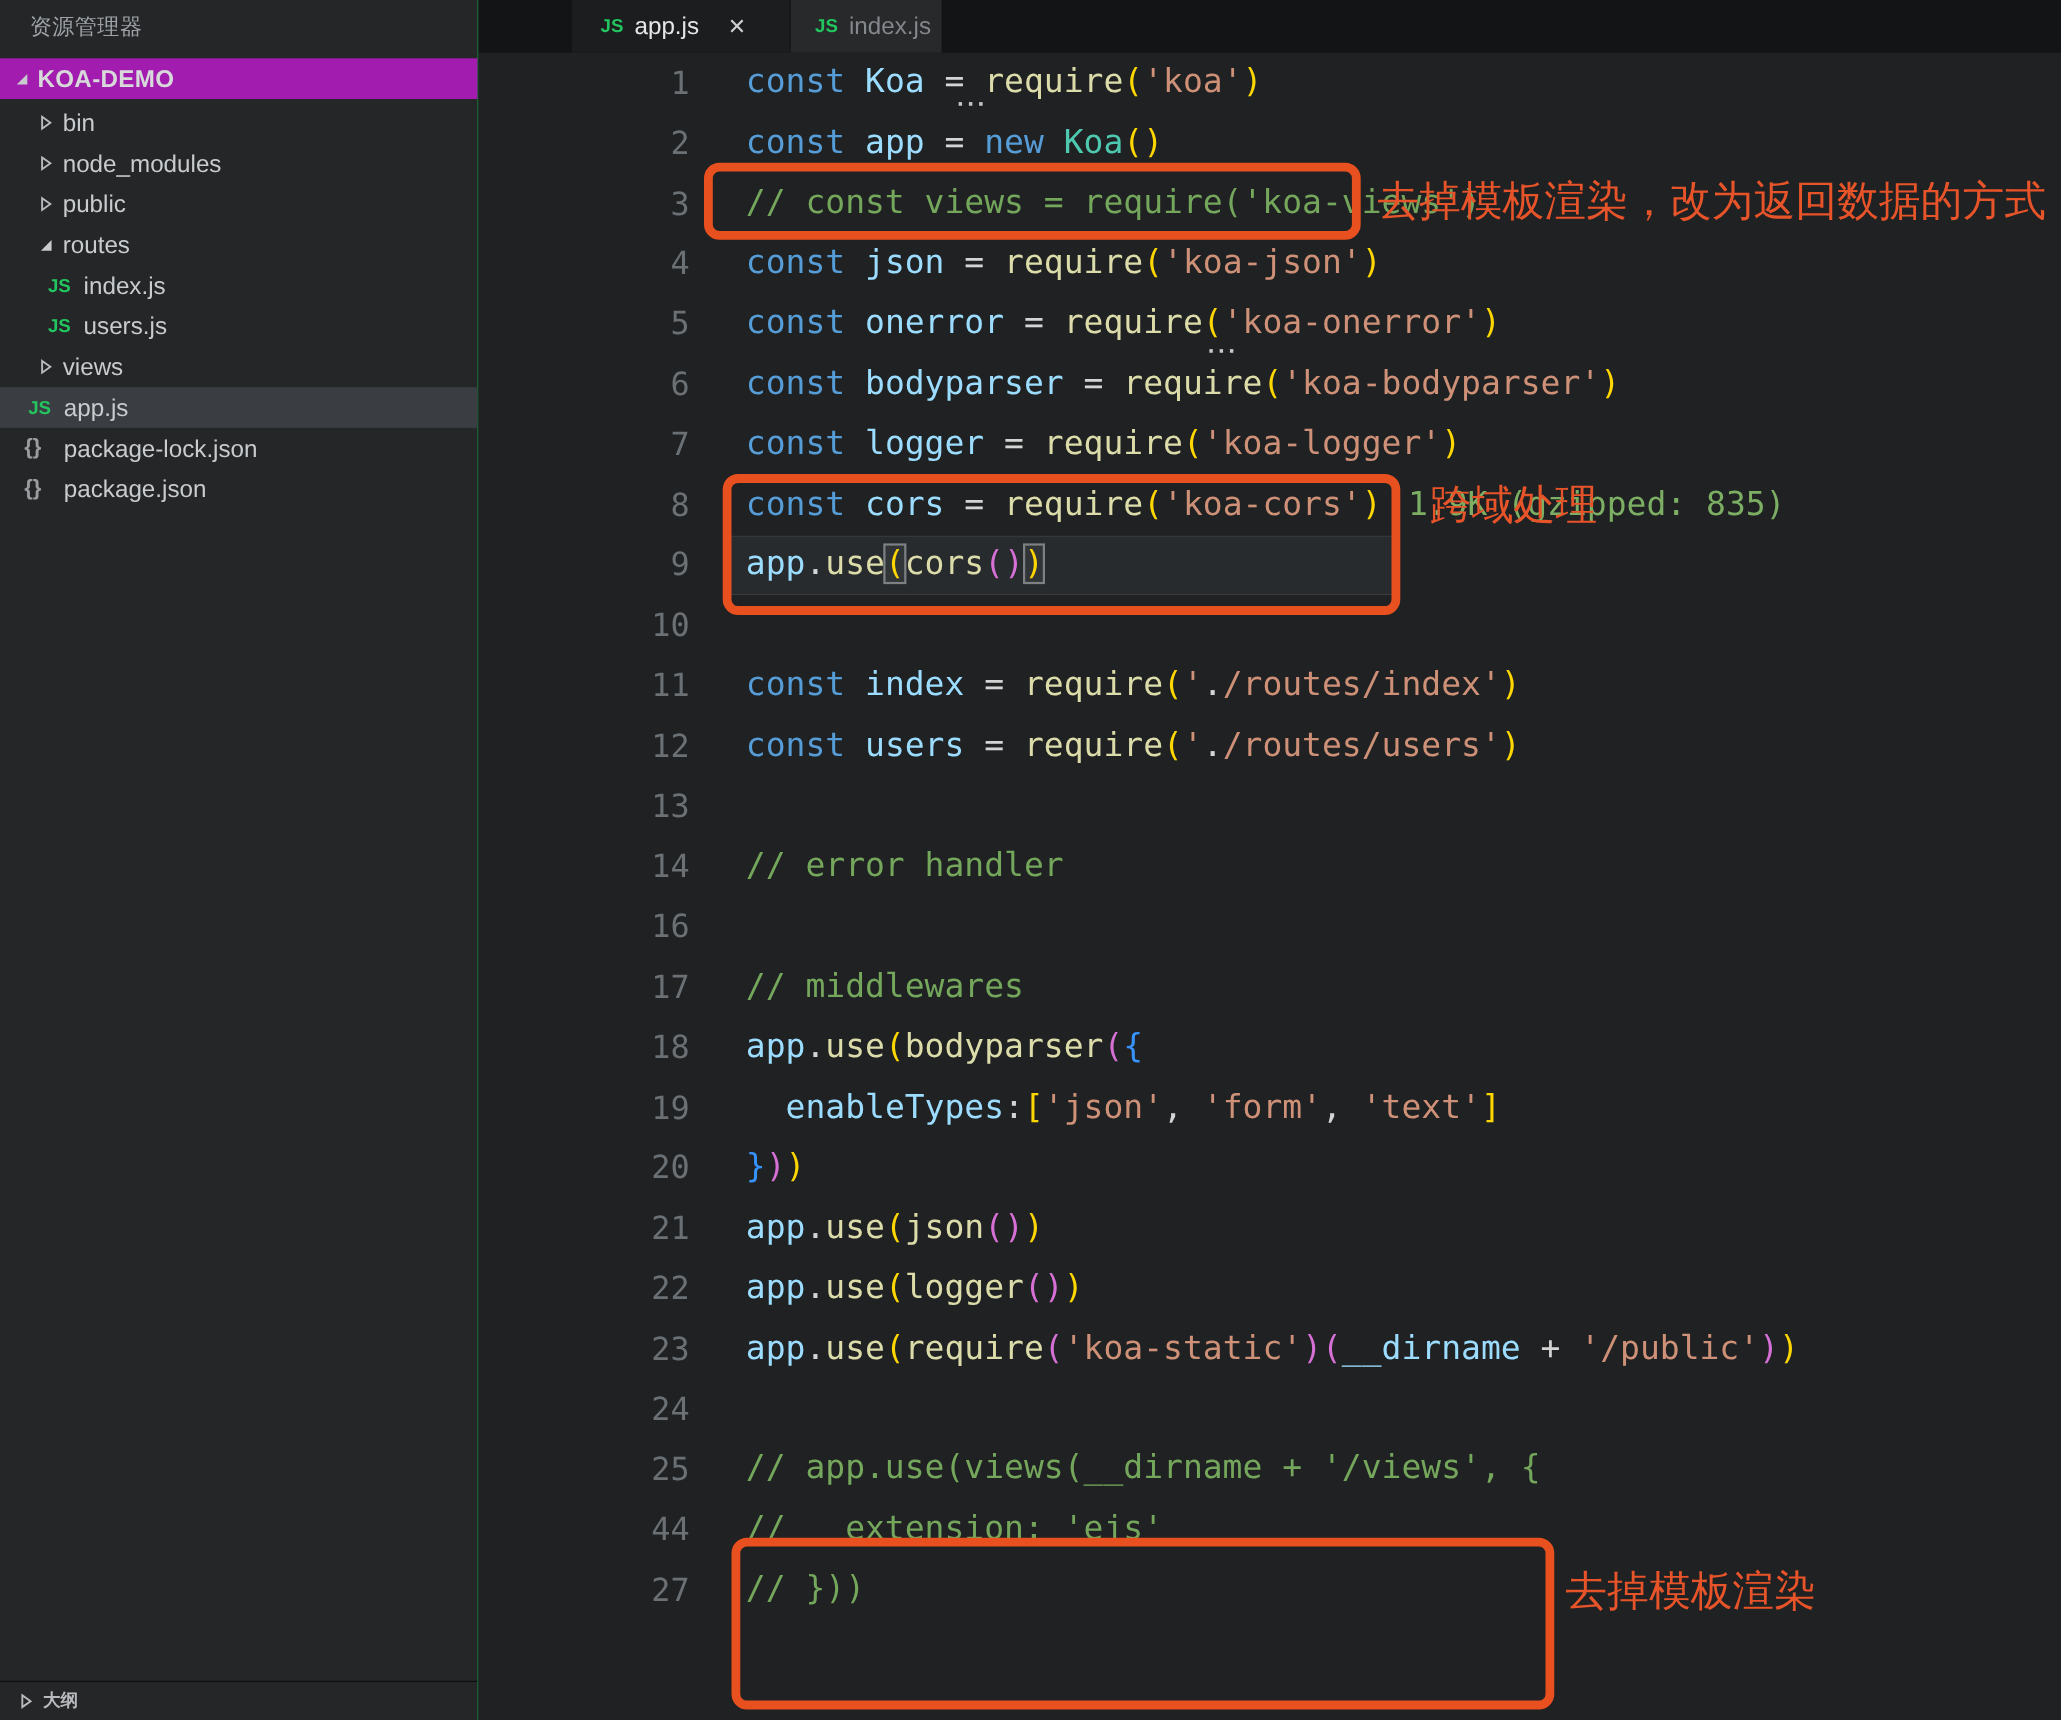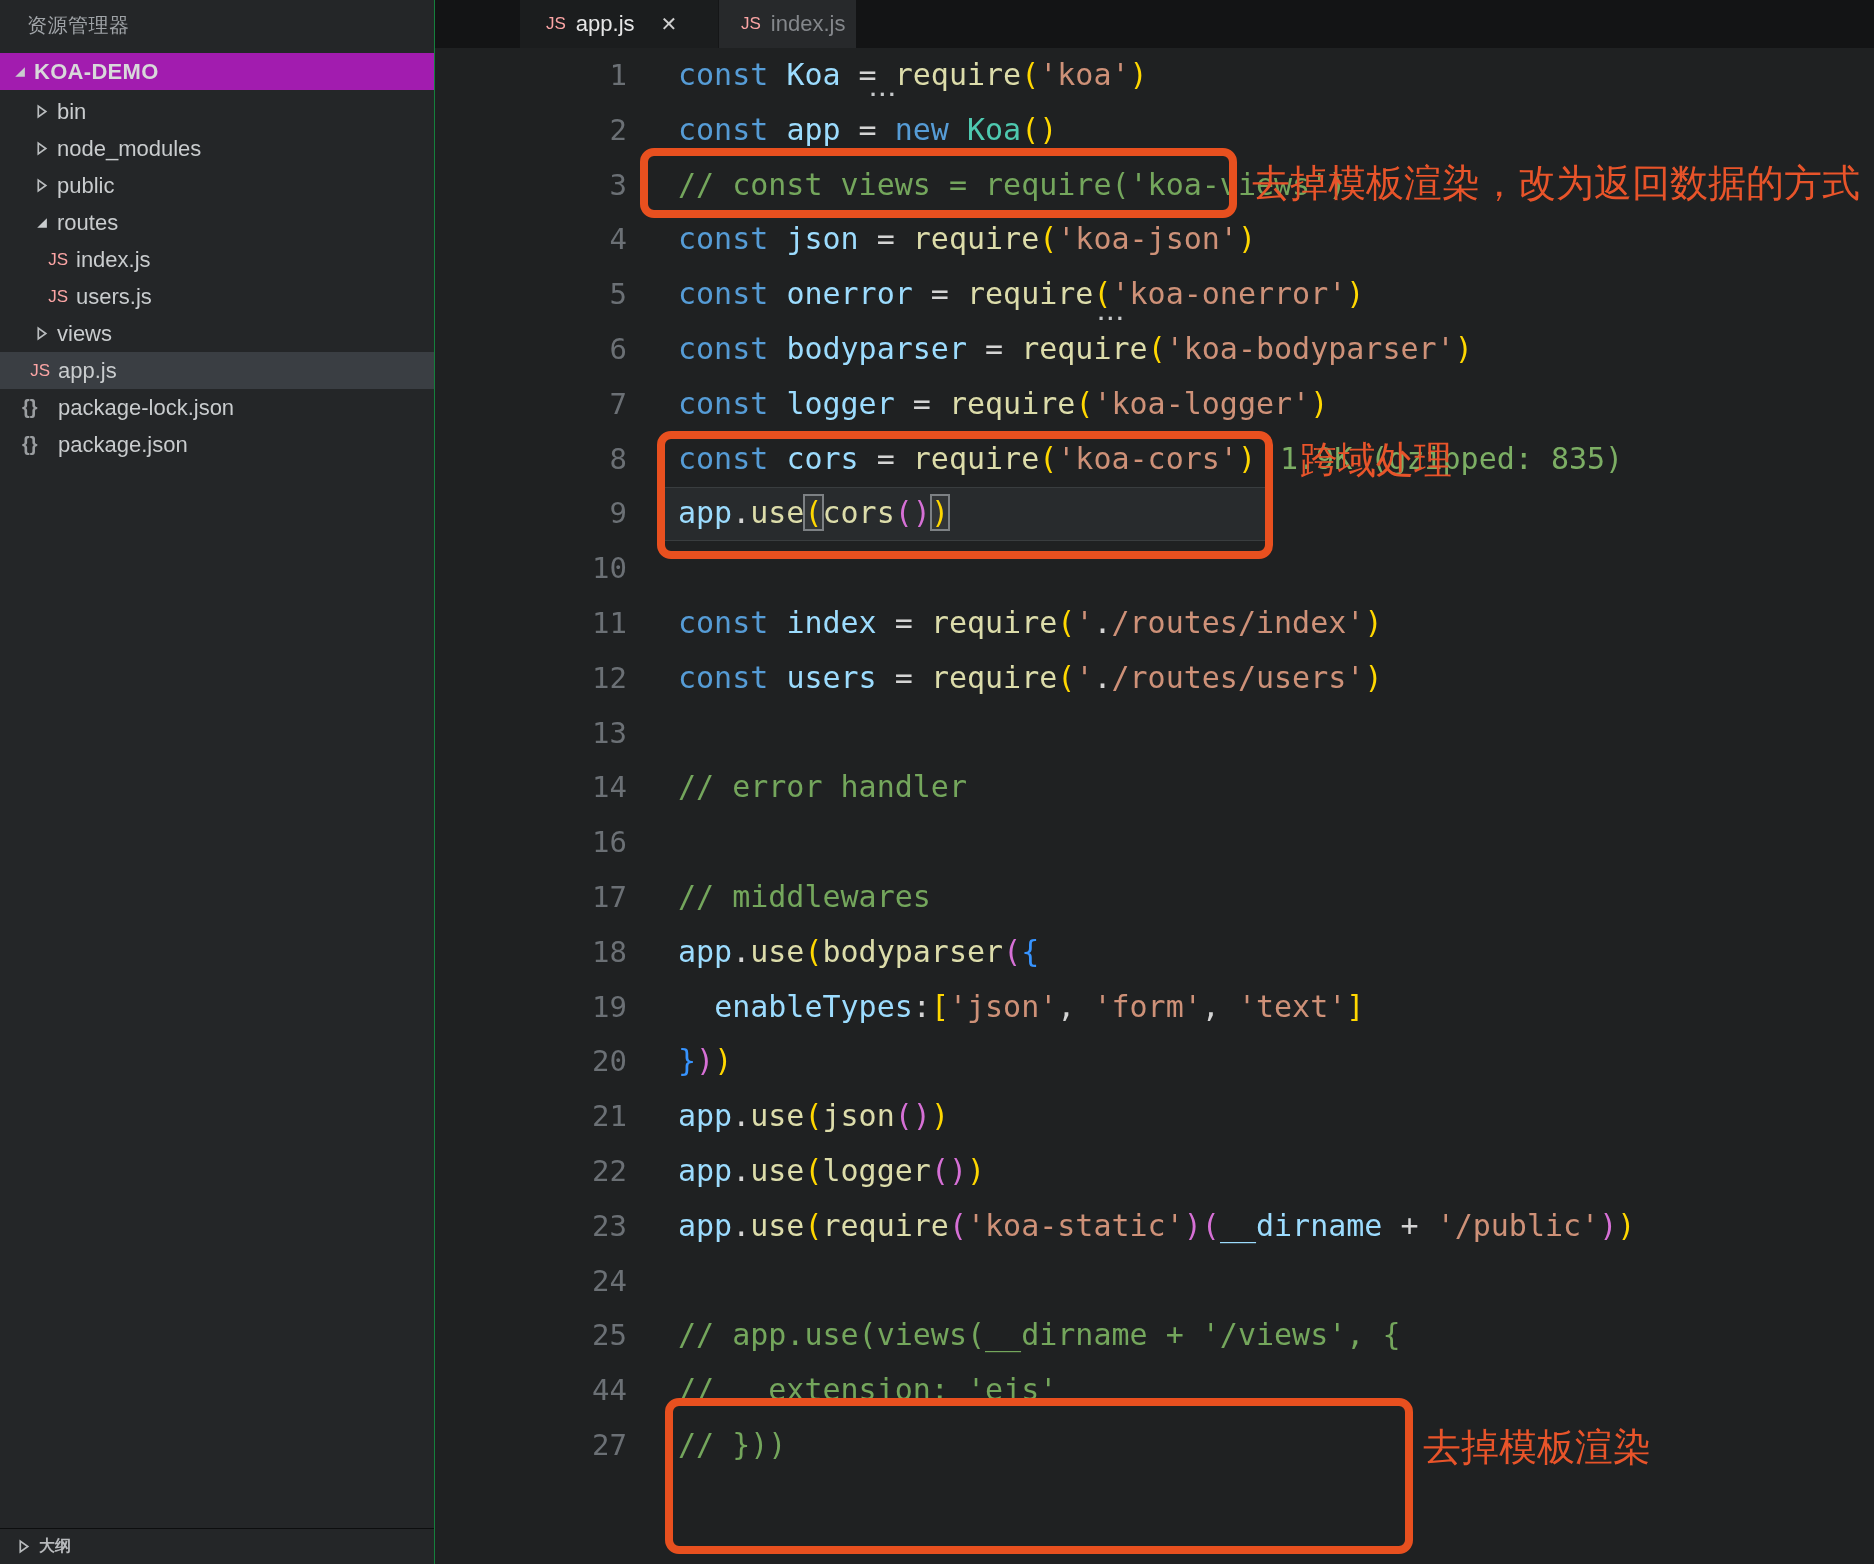--- a/index.html
+++ b/index.html
@@ -13,21 +13,21 @@
              font-size:20px;color:#9fa3a7;letter-spacing:.5px;}
   .project-row{position:absolute;left:0;top:53px;width:100%;height:37px;background:#a21caf;
                display:flex;align-items:center;padding-left:12px;box-sizing:border-box;text-align:center;}
   .project-row .label{font-size:22px;font-weight:bold;color:#d8d9da;margin-left:7px;letter-spacing:.3px;}
   .file-list{position:absolute;left:0;top:93px;width:100%;}
   .row{height:37px;display:flex;align-items:center;box-sizing:border-box;cursor:pointer;}
   .row .label{font-size:22px;color:#c9ccce;margin-left:8px;white-space:nowrap;}
   .row.sel{background:#3a3e43;}
   .ind1{padding-left:34px;} .ind2{padding-left:40px;} .ind0{padding-left:22px;}
   .tw{width:15px;height:15px;flex:0 0 15px;display:inline-block;}
-  .js-ico{font-size:17px;font-weight:normal;color:#fca5a5;width:28px;flex:0 0 28px;text-align:right;}
+  .js-ico{font-size:17px;font-weight:bold;color:#22c55e;width:28px;flex:0 0 28px;text-align:center;}
   .br-ico{font-size:20px;font-weight:bold;color:#9a9da0;width:28px;flex:0 0 28px;}
   .outline-row{position:absolute;left:0;top:1528px;width:100%;height:36px;border-top:1px solid #0d0e0f;
                display:flex;align-items:center;padding-left:16px;box-sizing:border-box;}
   .outline-row .label{font-size:16px;font-weight:bold;color:#b8babd;margin-left:8px;}
 
   
   .tabbar{position:absolute;left:435px;top:0;right:0;height:48px;background:#131415;}
   .tab{position:absolute;top:0;height:48px;display:flex;align-items:center;box-sizing:border-box;cursor:pointer;}
   .tab1{left:85px;width:198px;background:#1b1d1e;padding-left:26px;}
   .tab2{left:283px;width:138px;background:#27292b;padding-left:22px;border-left:1px solid #151617;}

